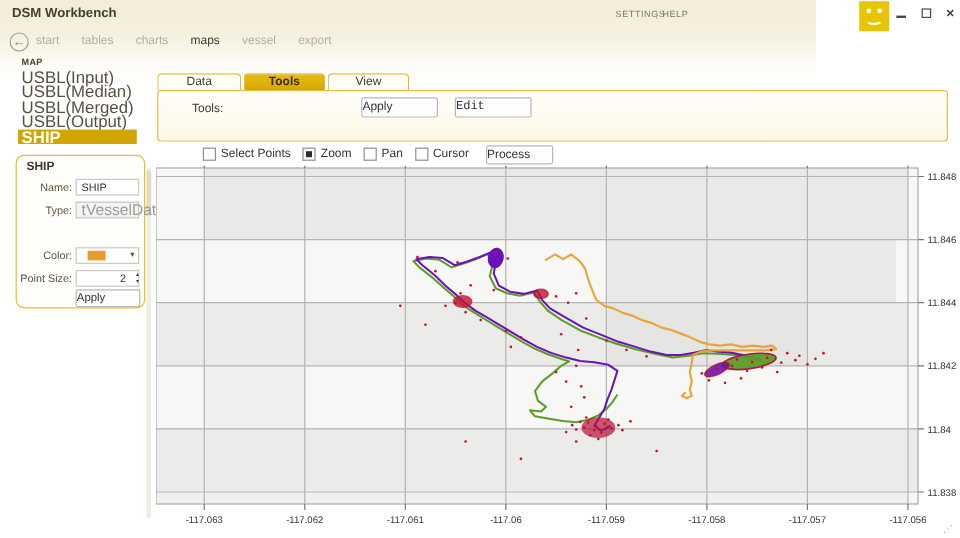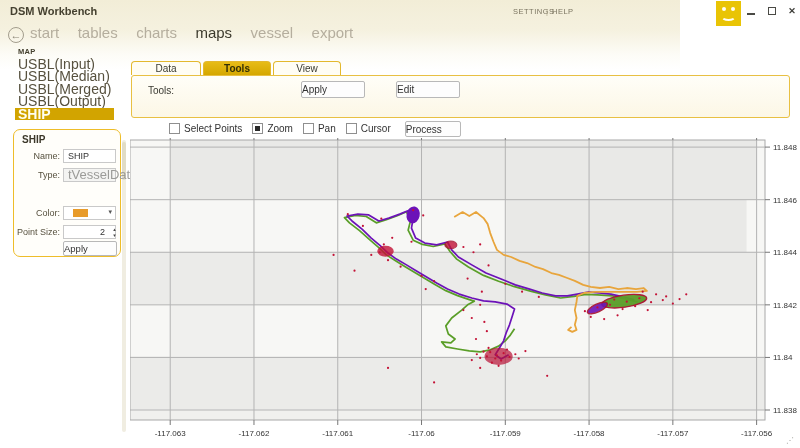--- a/index.html
+++ b/index.html
@@ -23,21 +23,21 @@
   .winbtn.min { left:744px; } .winbtn.max { left:765px; } .winbtn.cls { left:785px; }
   .winbtn .bar { position:absolute; left:3px; top:9px; width:8px; height:2px; background:#4a4a45; }
   .winbtn .box { position:absolute; left:3px; top:3px; width:8px; height:8px; border:1.5px solid #4a4a45; }
   .winbtn.cls { font-size:9px; color:#3e3e39; line-height:14px; font-weight:bold; }
 
   
   .navbar { position:absolute; left:0; top:24px; width:800px; height:24px; }
   .backbtn { position:absolute; left:8px; top:3px; width:16px; height:16px; border:1px solid #a39d8d;
              border-radius:50%; color:#8a8474; font-size:11px; line-height:14px; text-align:center; cursor:default; }
   .nav-items { position:absolute; left:30px; top:0; }
-  .nav-item { display:inline-block; margin-right:14px; font-size:15px; color:#b5ae9e; cursor:default; }
+  .nav-item { display:inline-block; margin-right:14px; font-size:10px; color:#b5ae9e; cursor:default; }
   .nav-item.active { color:#3c3a2d; }
 
   
   .map-label { position:absolute; left:18px; top:47px; font-size:7.5px; font-weight:bold;
                letter-spacing:.3px; color:#454130; }
   .tree { position:absolute; left:18px; top:58px; width:104px; font-size:14px; color:#57513f; }
   .tree-item { height:12.4px; line-height:12.4px; cursor:default; }
   .tree-item.selected { position:relative; left:-3px; width:99px; padding-left:3px;
                         background:#d2a400; color:#fffef0; font-weight:bold; }
   .scrollstrip { position:absolute; left:122px; top:140px; width:4px; height:292px;
@@ -68,27 +68,27 @@
   
   .tabs { position:absolute; left:131px; top:61px; height:14px; z-index:2; }
   .tab { position:absolute; top:0; height:14px; line-height:13px; text-align:center; font-size:10px;
          color:#3a3a32; background:#fffdf4; border:1px solid #e3b82e; border-bottom:none;
          border-radius:4px 4px 0 0; cursor:default; }
   .tab-data { left:0; width:70px; } .tab-tools { left:72px; width:68px; } .tab-view { left:142px; width:68px; }
   .tab.active { background:linear-gradient(180deg,#e7bc17,#d5a700); color:#332f05; font-weight:bold; }
   .tool-panel { position:absolute; left:131px; top:74.5px; width:659px; height:43px;
                 border:1px solid #e8c043; border-radius:3px;
                 background:linear-gradient(180deg,#fffef8,#fcf7e6); }
-  .tools-lbl { position:absolute; left:16px; top:9px; font-size:10px; color:#3a3a32; }
+  .tools-lbl { position:absolute; left:28px; top:9px; font-size:10px; color:#3a3a32; }
   .dropdown { position:absolute; left:54px; top:5px; width:107px; height:17px; border:1px solid #b0b0b0;
               background:#fff; border-radius:2px; cursor:default; }
   .dropdown .dd-text { position:absolute; left:4px; top:3px; font-size:9px; color:#222; white-space:nowrap; }
   .dropdown .arrow { position:absolute; right:4px; top:4px; font-size:7px; color:#444; }
   .tp-btn { position:absolute; top:5px; width:64px; height:17px; line-height:16px; font-size:10px; }
-  .tp-apply { left:169px; } .tp-edit { left:264px; }
+  .tp-apply { left:169px; } .tp-edit { left:247px;font-family:Liberation Mono, monospace; }
 
   
   .plot-toolbar { position:absolute; left:133px; top:120px; height:17px; display:flex; align-items:center;padding-left:36px; }
   .cb { display:flex; align-items:center; margin-right:10px; cursor:default; }
   .cb .box { position:relative; width:11px; height:11px; border:1px solid #8f8f8f; background:#fff; margin-right:4px; }
   .cb .box.checked::after { content:''; position:absolute; left:2px; top:2px; width:5px; height:5px; background:#2b2b2b; }
   .cb .cb-label { font-size:10px; color:#333; }
   .process-btn { width:56px; height:16px; line-height:15px; font-size:10px; margin-left:4px; }
 
   

